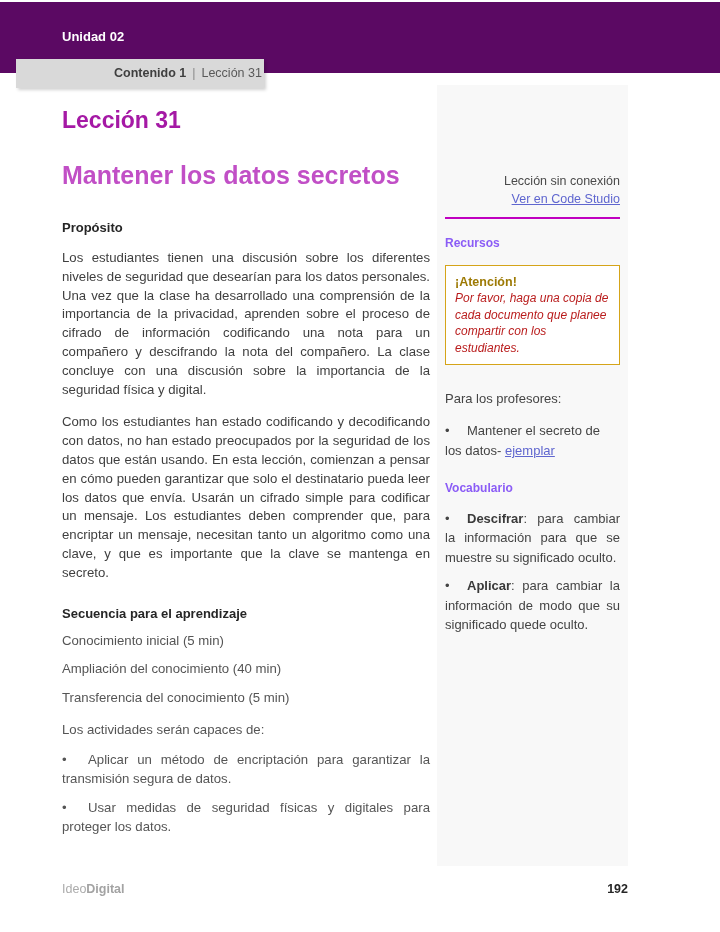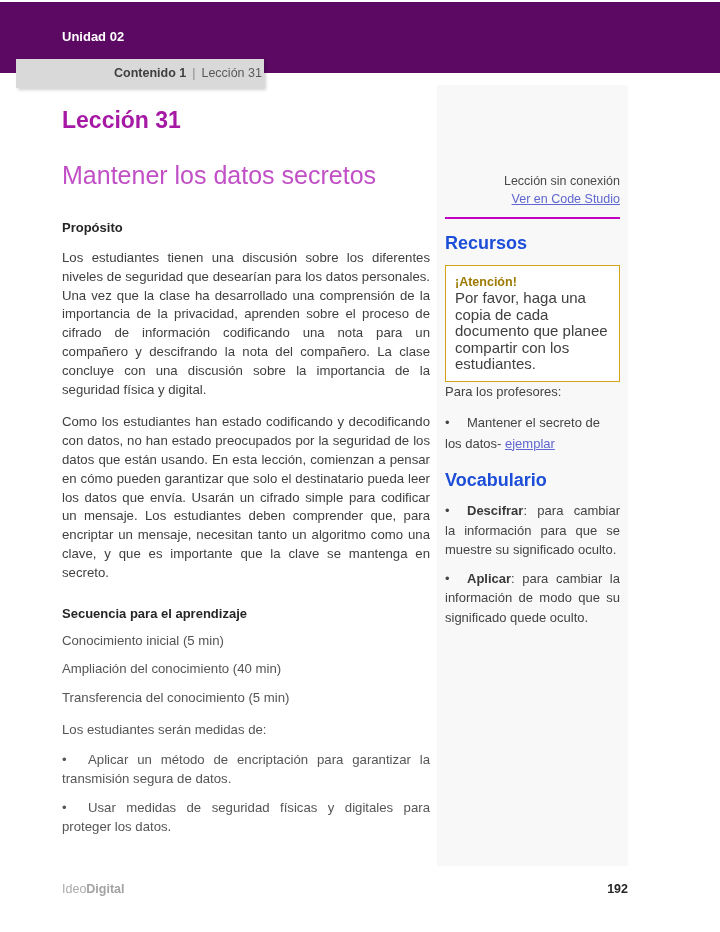--- a/index.html
+++ b/index.html
@@ -15,41 +15,41 @@
     position:absolute;top:59px;left:16px;width:248px;height:29px;background:#d9d9d9;
     box-shadow:2px 2px 3px rgba(0,0,0,0.18);
     line-height:29px;padding-left:98px;box-sizing:border-box;font-size:12.5px;white-space:nowrap;
   }
   .tab-bold{font-weight:700;color:#3f3f3f;}
   .tab-sep{color:#8c8c8c;margin:0 6px;}
   .tab-light{color:#595959;}
   
   .main{position:absolute;left:62px;top:98px;width:368px;}
   .main h1{margin:8px 0 0;font-size:23px;font-weight:700;color:#a519a5;line-height:28px;}
-  .main h2{margin:26px 0 0;font-size:25px;font-weight:400;color:#c14fc6;line-height:30px;}
+  .main h2{margin:26px 0 0;font-size:25px;font-weight:700;color:#c14fc6;line-height:30px;}
   .main h3{margin:29px 0 0;font-size:13px;font-weight:700;color:#262626;line-height:17px;}
   .body{font-size:13.2px;color:#3f3f3f;line-height:18.8px;margin:13px 0 0;}
   .just{text-align:justify;}
   .seq{color:#555555;margin:10px 0 0;}
   .intro{color:#555555;}
   .bullet-p .blt{display:inline-block;width:26px;color:#555555;}
   .obj-item{color:#555555;margin:11px 0 0;}
   
   .sidebar{
     position:absolute;left:437px;top:85px;width:191px;height:781px;background:#f8f8f8;
     padding:0 8px;box-sizing:border-box;
   }
   .offline{margin-top:88px;text-align:right;font-size:12.5px;color:#4a4a4a;line-height:17px;}
   .link{color:#5f66cf;text-decoration:underline;cursor:pointer;}
   .offline .link{display:inline-block;margin-top:1px;}
   .divider{margin-top:9px;height:2px;background:#c000c0;}
-  .accent-h{margin:16px 0 0;font-size:18px;font-weight:700;color:#1d4ed8;line-height:17px;}
+  .accent-h{margin:16px 0 0;font-size:12px;font-weight:700;color:#8b5cf6;line-height:17px;}
   .warning{margin-top:13px;border:1.5px solid #d5a419;background:#ffffff;padding:8px 9px;box-sizing:border-box;}
   .warn-title{font-size:12.5px;font-weight:700;color:#9d7a05;line-height:16px;}
-  .warn-body{font-size:15px;color:#404040;line-height:16.5px;}
+  .warn-body{font-size:12px;color:#b91c1c;line-height:16.5px;font-style:italic;}
   .side-text{font-size:13px;color:#444444;line-height:20.5px;margin:11px 0 0;}
   .side-text .blt{display:inline-block;width:22px;color:#444444;}
   .vocab{line-height:19.5px;}
   .vocab b{color:#3a3a3a;}
   
   .footer-brand{position:absolute;left:62px;top:882px;font-size:12.5px;color:#ababab;}
   .footer-brand b{color:#a3a3a3;}
   .footer-page{position:absolute;right:92px;top:882px;font-size:12.5px;font-weight:700;color:#262626;text-align:center;}
 </style>
 </head>
@@ -71,40 +71,40 @@
 
     <h3>Propósito</h3>
     <p class="body just">Los estudiantes tienen una discusión sobre los diferentes niveles de seguridad que desearían para los datos personales. Una vez que la clase ha desarrollado una comprensión de la importancia de la privacidad, aprenden sobre el proceso de cifrado de información codificando una nota para un compañero y descifrando la nota del compañero. La clase concluye con una discusión sobre la importancia de la seguridad física y digital.</p>
     <p class="body just" style="margin-top:14px;">Como los estudiantes han estado codificando y decodificando con datos, no han estado preocupados por la seguridad de los datos que están usando. En esta lección, comienzan a pensar en cómo pueden garantizar que solo el destinatario pueda leer los datos que envía. Usarán un cifrado simple para codificar un mensaje. Los estudiantes deben comprender que, para encriptar un mensaje, necesitan tanto un algoritmo como una clave, y que es importante que la clave se mantenga en secreto.</p>
 
     <h3 style="margin-top:22px;">Secuencia para el aprendizaje</h3>
     <p class="body seq">Conocimiento inicial (5 min)</p>
     <p class="body seq">Ampliación del conocimiento (40 min)</p>
     <p class="body seq">Transferencia del conocimiento (5 min)</p>
 
-    <p class="body intro">Los estudiantes serán medidas de:</p>
+    <p class="body intro">Los actividades serán capaces de:</p>
     <p class="body just obj-item bullet-p"><span class="blt">•</span><span>Aplicar un método de encriptación para garantizar la transmisión segura de datos.</span></p>
     <p class="body just obj-item bullet-p"><span class="blt">•</span><span>Usar medidas de seguridad físicas y digitales para proteger los datos.</span></p>
   </div>
 
   <aside class="sidebar">
     <div class="offline">
       <div>Lección sin conexión</div>
       <a class="link">Ver en Code Studio</a>
     </div>
     <div class="divider"></div>
 
     <h4 class="accent-h">Recursos</h4>
 
     <div class="warning">
       <div class="warn-title">¡Atención!</div>
       <div class="warn-body">Por favor, haga una copia de cada documento que planee compartir con los estudiantes.</div>
     </div>
 
-    <p class="side-text" style="margin-top:0;">Para los profesores:</p>
+    <p class="side-text" style="margin-top:24px;">Para los profesores:</p>
     <p class="side-text bullet-p" style=""><span class="blt">•</span><span><span>Mantener el secreto de los datos- </span><a class="link">ejemplar</a><span></span></span></p>
 
     <h4 class="accent-h" style="margin-top:18px;">Vocabulario</h4>
     <p class="side-text just vocab bullet-p" style="margin-top:12px;"><span class="blt">•</span><b>Descifrar</b><span>: para cambiar la información para que se muestre su significado oculto.</span></p>
     <p class="side-text just vocab bullet-p" style="margin-top:9px;"><span class="blt">•</span><b>Aplicar</b><span>: para cambiar la información de modo que su significado quede oculto.</span></p>
   </aside>
 
   <div class="footer-brand"><span>Ideo</span><b>Digital</b></div>
   <div class="footer-page">192</div>
 

